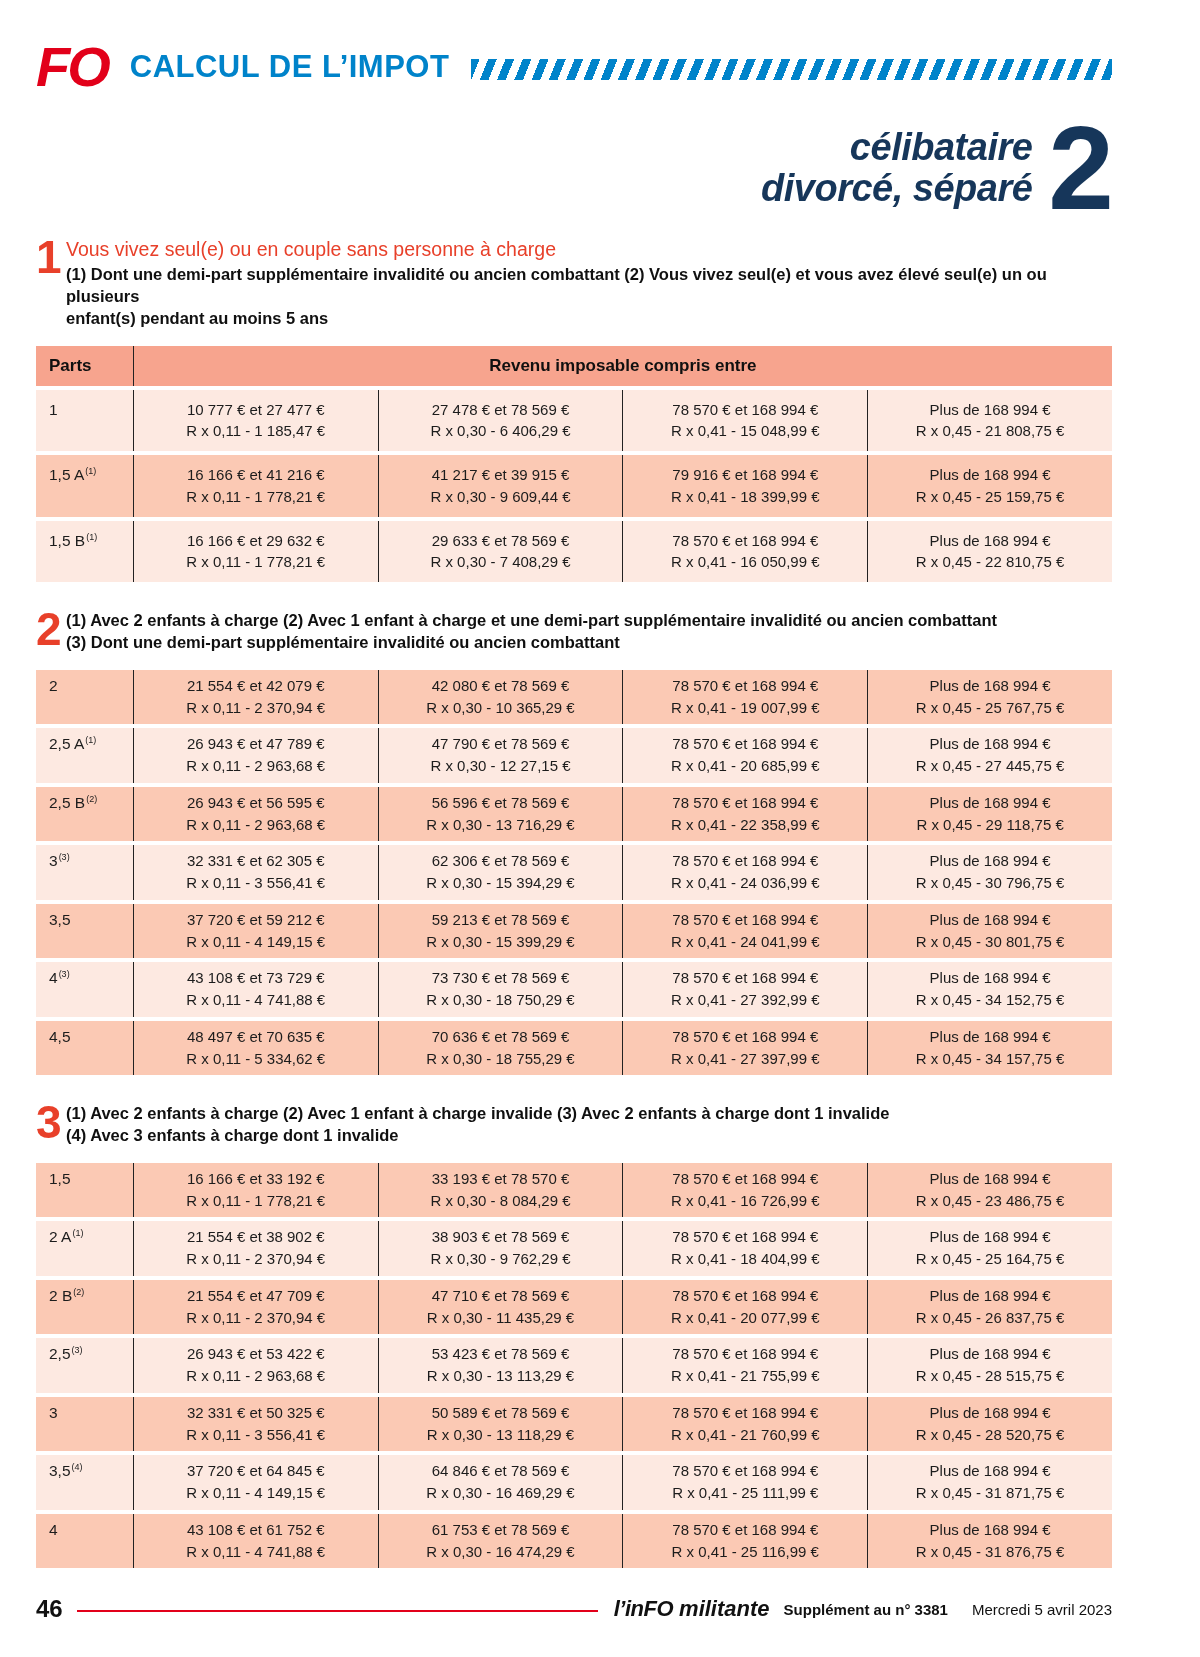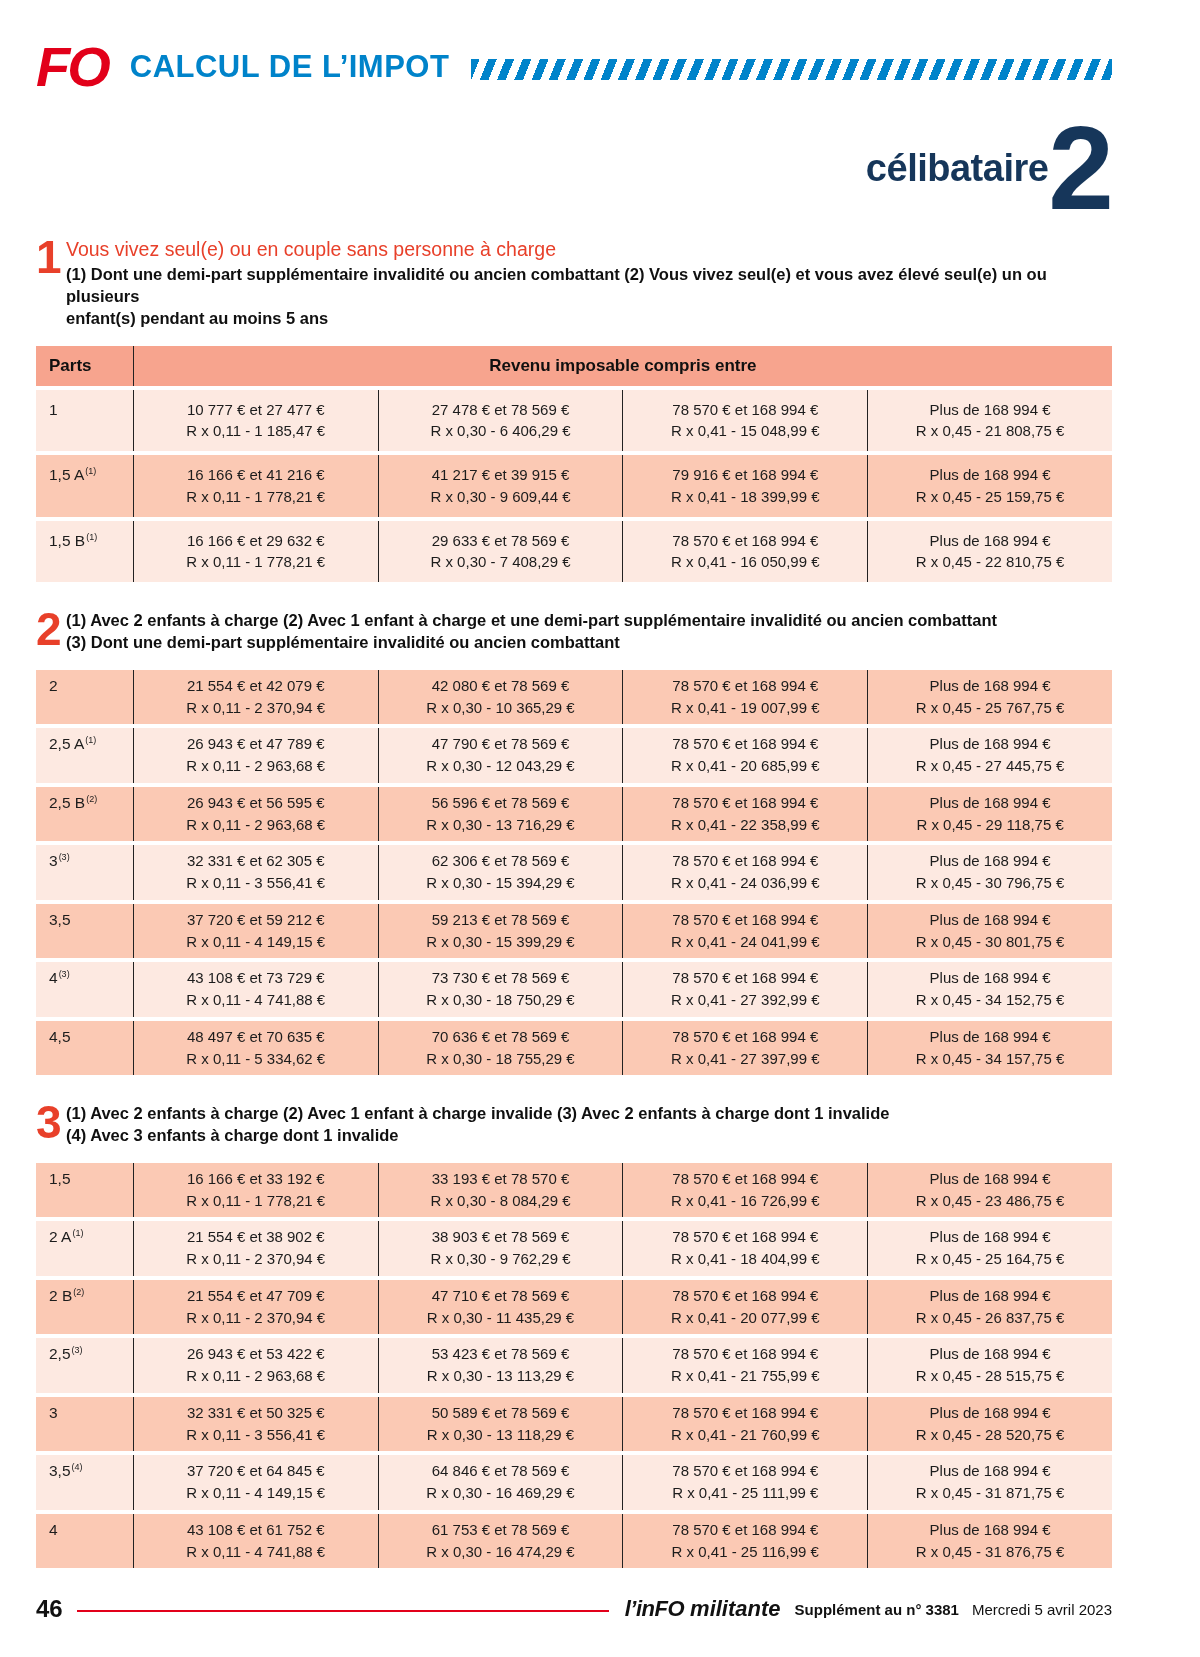--- a/index.html
+++ b/index.html
@@ -17,21 +17,21 @@
   .page{width:1200px;height:1657px;padding:42px 88px 34px 36px;display:flex;flex-direction:column;background:#fff;}
 
   
   .banner{display:flex;align-items:center;gap:22px;}
   .fo-logo{font-size:56px;font-weight:900;font-style:italic;color:var(--brand-red);letter-spacing:-3px;line-height:.9;flex:none;}
   .rubric{font-size:31px;font-weight:800;color:var(--rubric-blue);white-space:nowrap;letter-spacing:.5px;}
   .stripes{flex:1;height:21px;margin-top:4px;background:repeating-linear-gradient(112deg,var(--rubric-blue) 0 8px,#ffffff 8px 16px);}
 
   
   .category{display:flex;justify-content:flex-end;align-items:center;margin-top:30px;}
-  .cat-text{text-align:right;color:var(--navy);font-weight:800;font-size:38px;line-height:1.1;letter-spacing:-.5px;}
+  .cat-text{text-align:right;color:var(--navy);font-weight:800;font-size:38px;line-height:1.1;margin-right:16px;letter-spacing:-.5px;font-style:italic;}
   .cat-num{color:var(--navy);font-weight:800;font-size:118px;line-height:.78;letter-spacing:-2px;}
 
   
   .sec{margin-top:24px;}
   .sec-head{display:flex;align-items:flex-start;margin-bottom:12px;}
   .sec-num{color:var(--section-red);font-size:46px;font-weight:800;line-height:.85;width:30px;flex:none;}
   .sec-title{color:var(--section-red);font-size:19.5px;font-weight:400;margin-bottom:3px;}
   .sec-notes{color:#101010;font-size:16.5px;font-weight:700;line-height:1.32;white-space:pre-line;}
 
   
@@ -50,36 +50,37 @@
   table.tn tbody td{padding-top:5px;padding-bottom:6px;}
   tbody td sup{font-size:9px;font-weight:400;vertical-align:super;margin-left:1px;}
 
   
   .footer{margin-top:auto;display:flex;align-items:center;}
   .pageno{font-size:24px;font-weight:700;}
   .foot-line{flex:1;height:2px;background:var(--brand-red);margin:4px 16px 0 14px;}
   .mag-logo{font-style:italic;font-weight:800;font-size:22px;white-space:nowrap;letter-spacing:-.5px;}
   .mag-suffix{font-style:italic;font-weight:800;font-size:22px;margin-left:6px;white-space:nowrap;}
   .supp{font-weight:700;font-size:15px;margin-left:14px;white-space:nowrap;}
-  .date{font-size:15px;margin-left:13px;white-space:nowrap;}
+  .date{font-size:15px;margin-left:24px;white-space:nowrap;}
 </style>
 </head>
 <body>
 
 <div class="page">
 
   <div class="banner">
     <div class="fo-logo">FO</div>
     <div class="rubric">CALCUL DE L’IMPOT</div>
     <div class="stripes"></div>
   </div>
 
   <div class="category">
     <div class="cat-text">
       <div>célibataire</div>
+      <div>divorcé, séparé</div>
     </div>
     <div class="cat-num">2</div>
   </div>
 
   <section class="sec">
     <div class="sec-head">
       <div class="sec-num">1</div>
       <div>
         <div class="sec-title">Vous vivez seul(e) ou en couple sans personne à charge</div>
         <div class="sec-notes">(1) Dont une demi-part supplémentaire invalidité ou ancien combattant (2) Vous vivez seul(e) et vous avez élevé seul(e) un ou plusieurs
@@ -199,21 +200,21 @@
             </td>
           </tr>
           <tr class="rl">
             <td class="parts">2,5 A<sup>(1)</sup></td>
             <td>
               <div>26 943 € et 47 789 €</div>
               <div>R x 0,11 - 2 963,68 €</div>
             </td>
             <td>
               <div>47 790 € et 78 569 €</div>
-              <div>R x 0,30 - 12 043,29 €</div>
+              <div>R x 0,30 - 12 27,15 €</div>
             </td>
             <td>
               <div>78 570 € et 168 994 €</div>
               <div>R x 0,41 - 20 685,99 €</div>
             </td>
             <td>
               <div>Plus de 168 994 €</div>
               <div>R x 0,45 - 27 445,75 €</div>
             </td>
           </tr>

